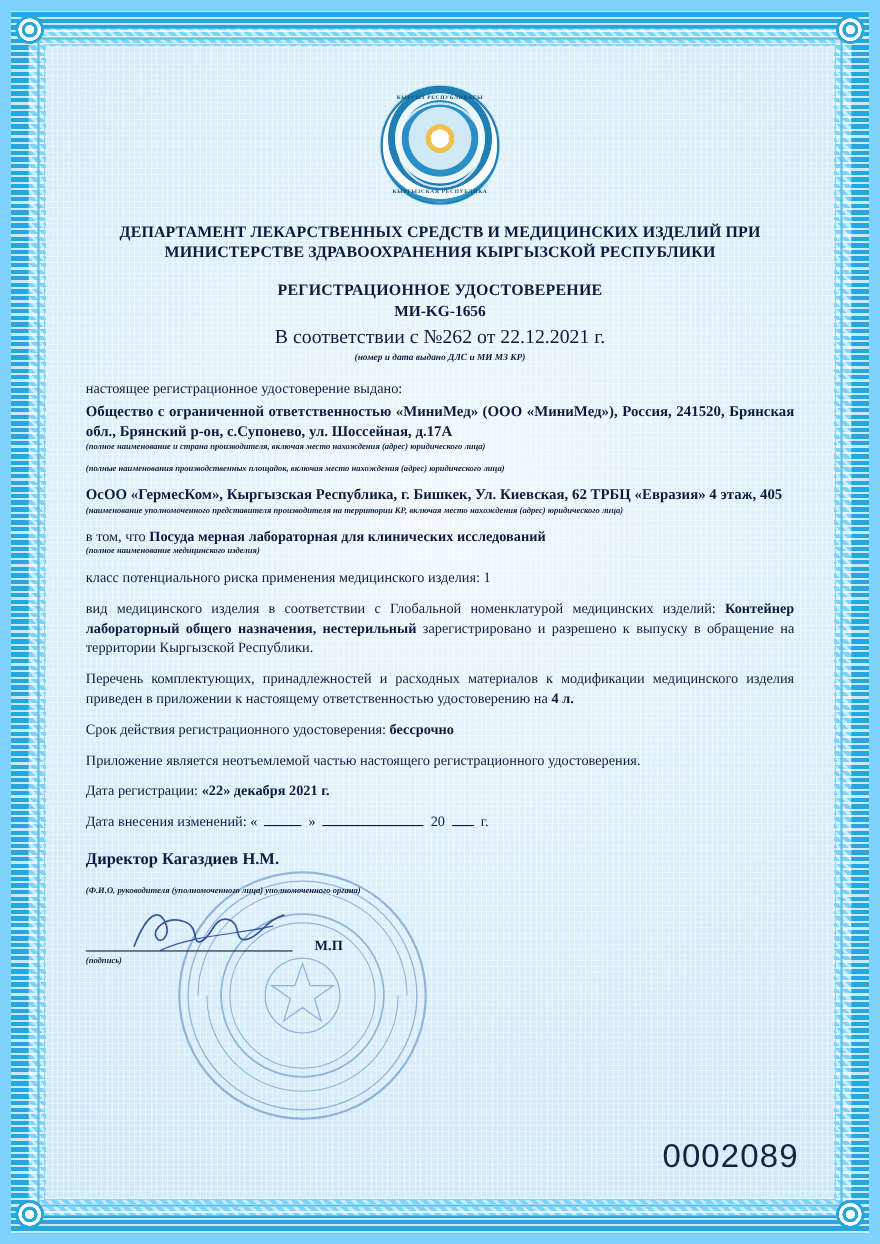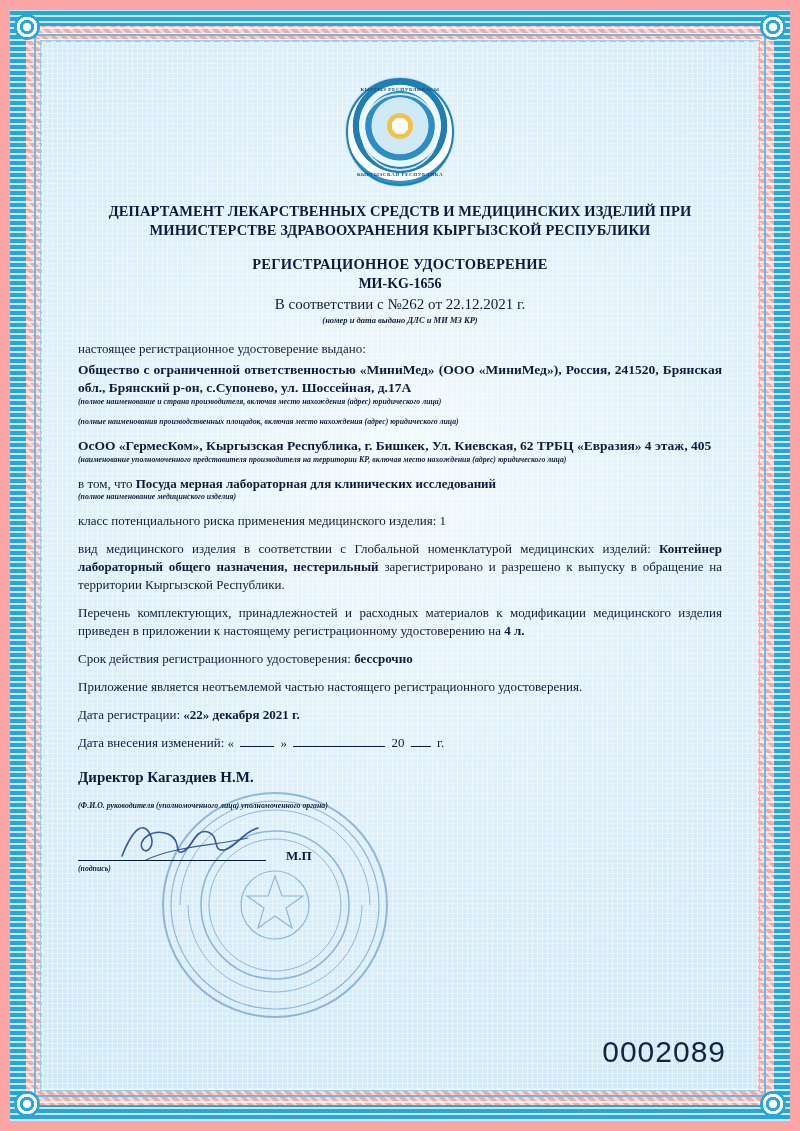--- a/index.html
+++ b/index.html
@@ -12,21 +12,21 @@
     height: 1131px;
     overflow: hidden;
     font-family: "Liberation Serif", serif;
   }
 
   
   .page {
     position: relative;
     width: 800px;
     height: 1131px;
-    background: #fca5a5;
+    background: #7dd3fc;
     box-sizing: border-box;
   }
 
   
   .border-outer {
     position: absolute;
     left: 10px; top: 10px; right: 10px; bottom: 10px;
     border: 16px solid #27a6dd;
     box-sizing: border-box;
     background:
@@ -146,21 +146,21 @@
     margin: 0;
     letter-spacing: .2px;
   }
   .cert-number {
     font-size: 14px;
     font-weight: bold;
     text-align: center;
     margin: 3px 0 0 0;
   }
   .accord {
-    font-size: 15px;
+    font-size: 18px;
     text-align: center;
     margin: 4px 0 0 0;
   }
   .accord-note {
     font-size: 8.5px;
     font-style: italic;
     font-weight: bold;
     text-align: center;
     margin: 2px 0 0 0;
   }
@@ -357,21 +357,21 @@
 
       <p class="para spaced">класс потенциального риска применения медицинского изделия: 1</p>
 
       <p class="para">
         <span>вид медицинского изделия в соответствии с Глобальной номенклатурой медицинских изделий:</span>
         <b>Контейнер лабораторный общего назначения, нестерильный</b>
         <span>зарегистрировано и разрешено к выпуску в обращение на территории Кыргызской Республики.</span>
       </p>
 
       <p class="para">
-        <span>Перечень комплектующих, принадлежностей и расходных материалов к модификации медицинского изделия приведен в приложении к настоящему регистрационному удостоверению на</span>
+        <span>Перечень комплектующих, принадлежностей и расходных материалов к модификации медицинского изделия приведен в приложении к настоящему ответственностью удостоверению на</span>
         <b>4 л.</b>
       </p>
 
       <p class="para">
         <span>Срок действия регистрационного удостоверения:</span>
         <b>бессрочно</b>
       </p>
 
       <p class="para">Приложение является неотъемлемой частью настоящего регистрационного удостоверения.</p>
 

